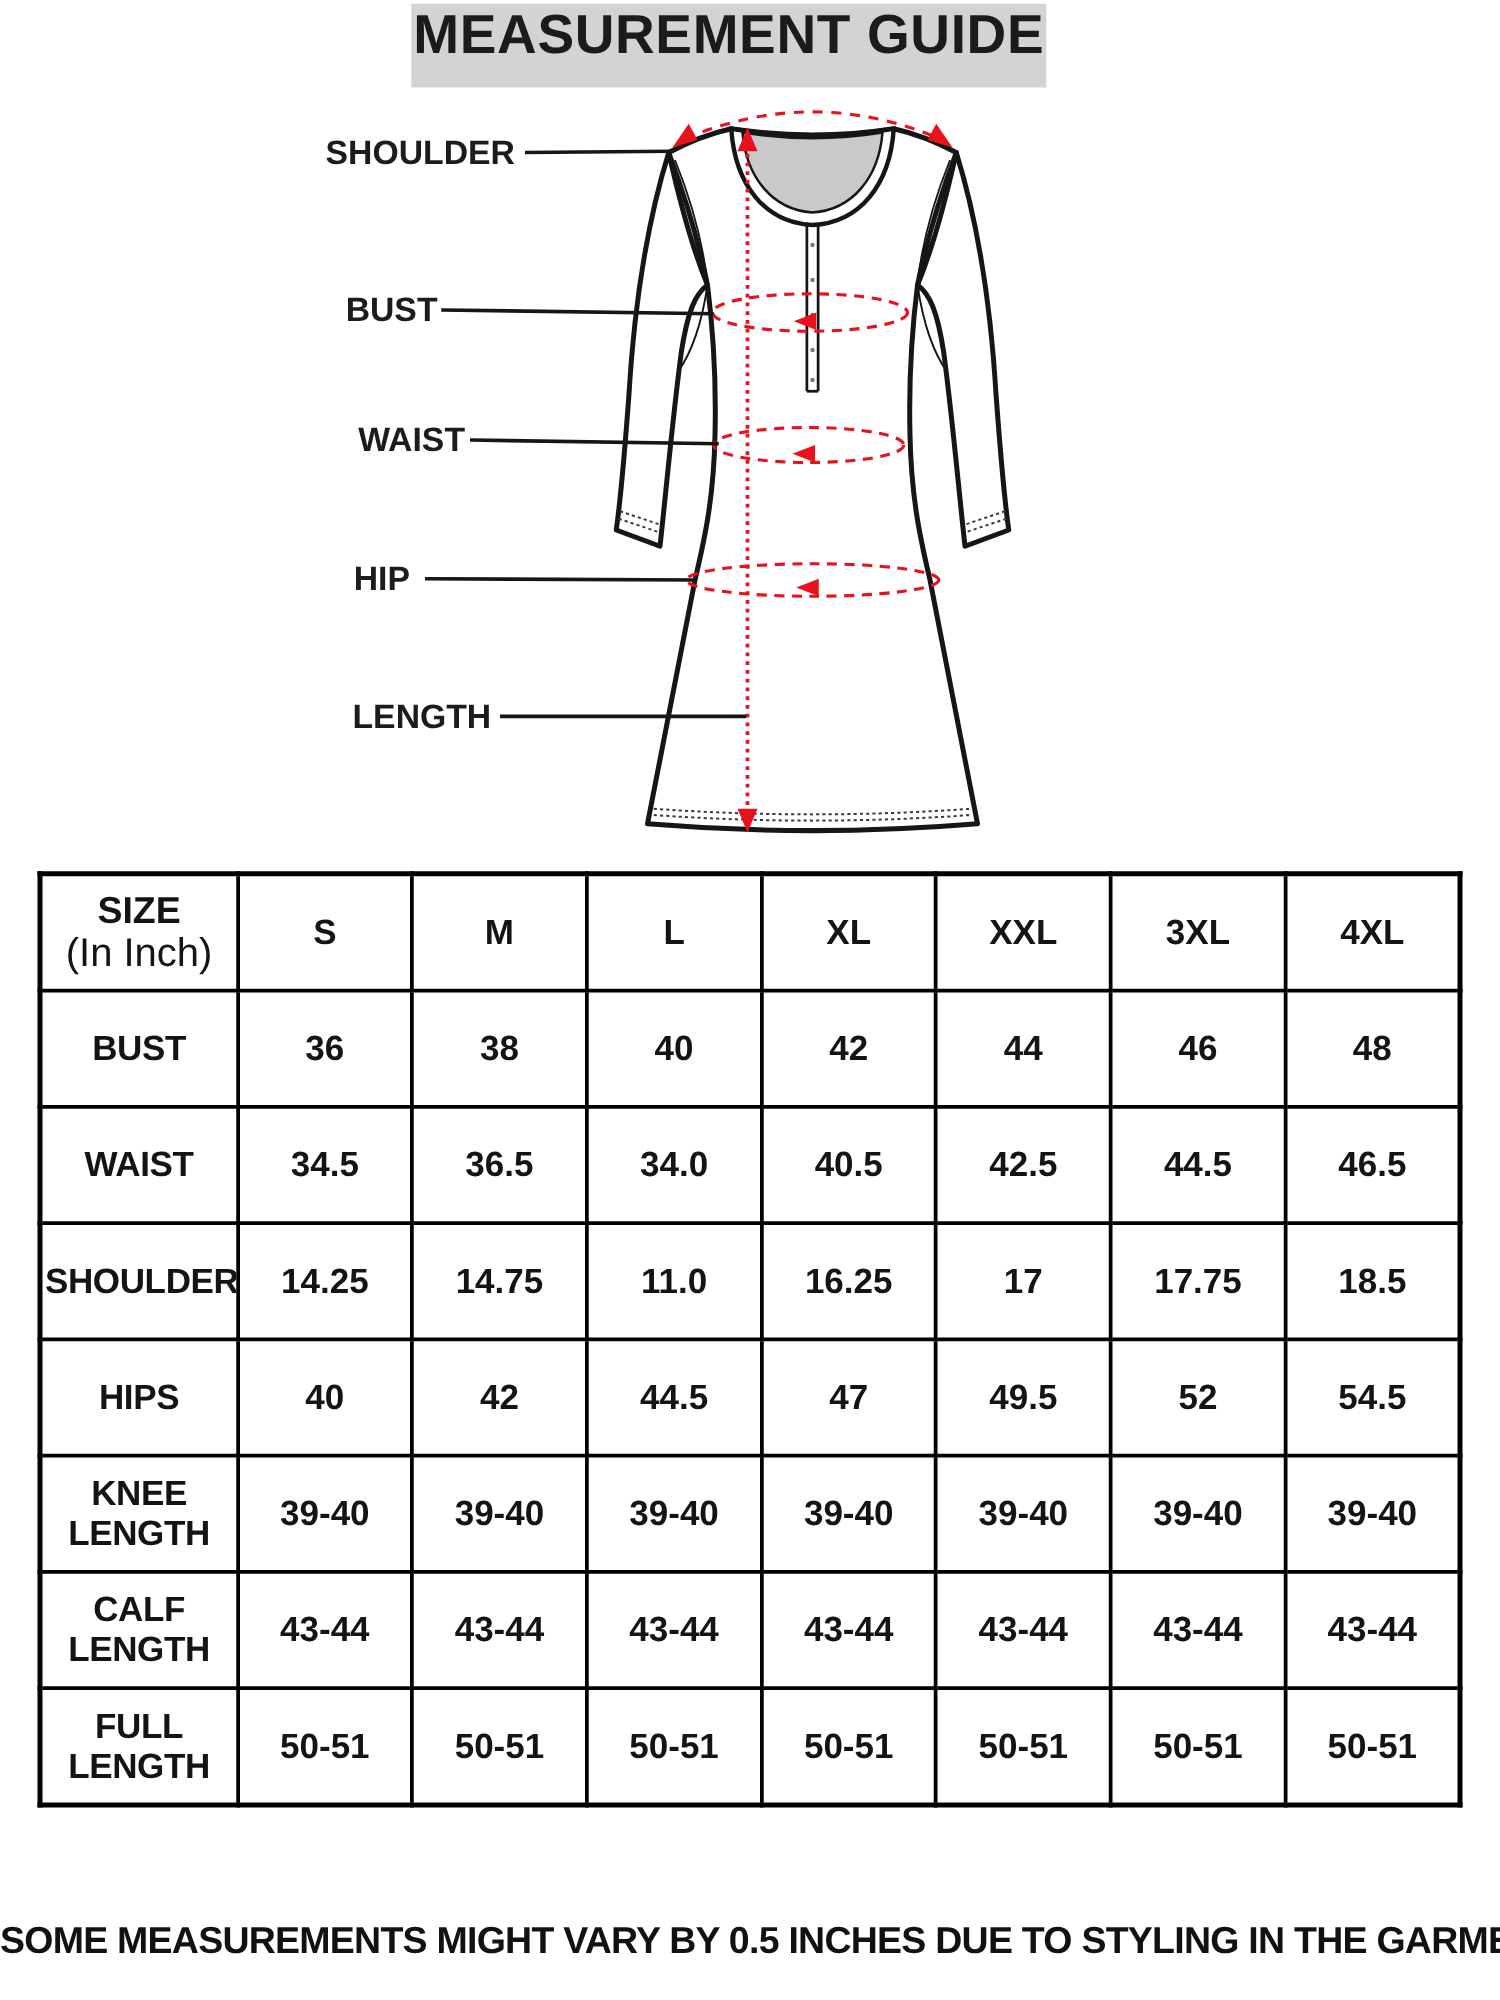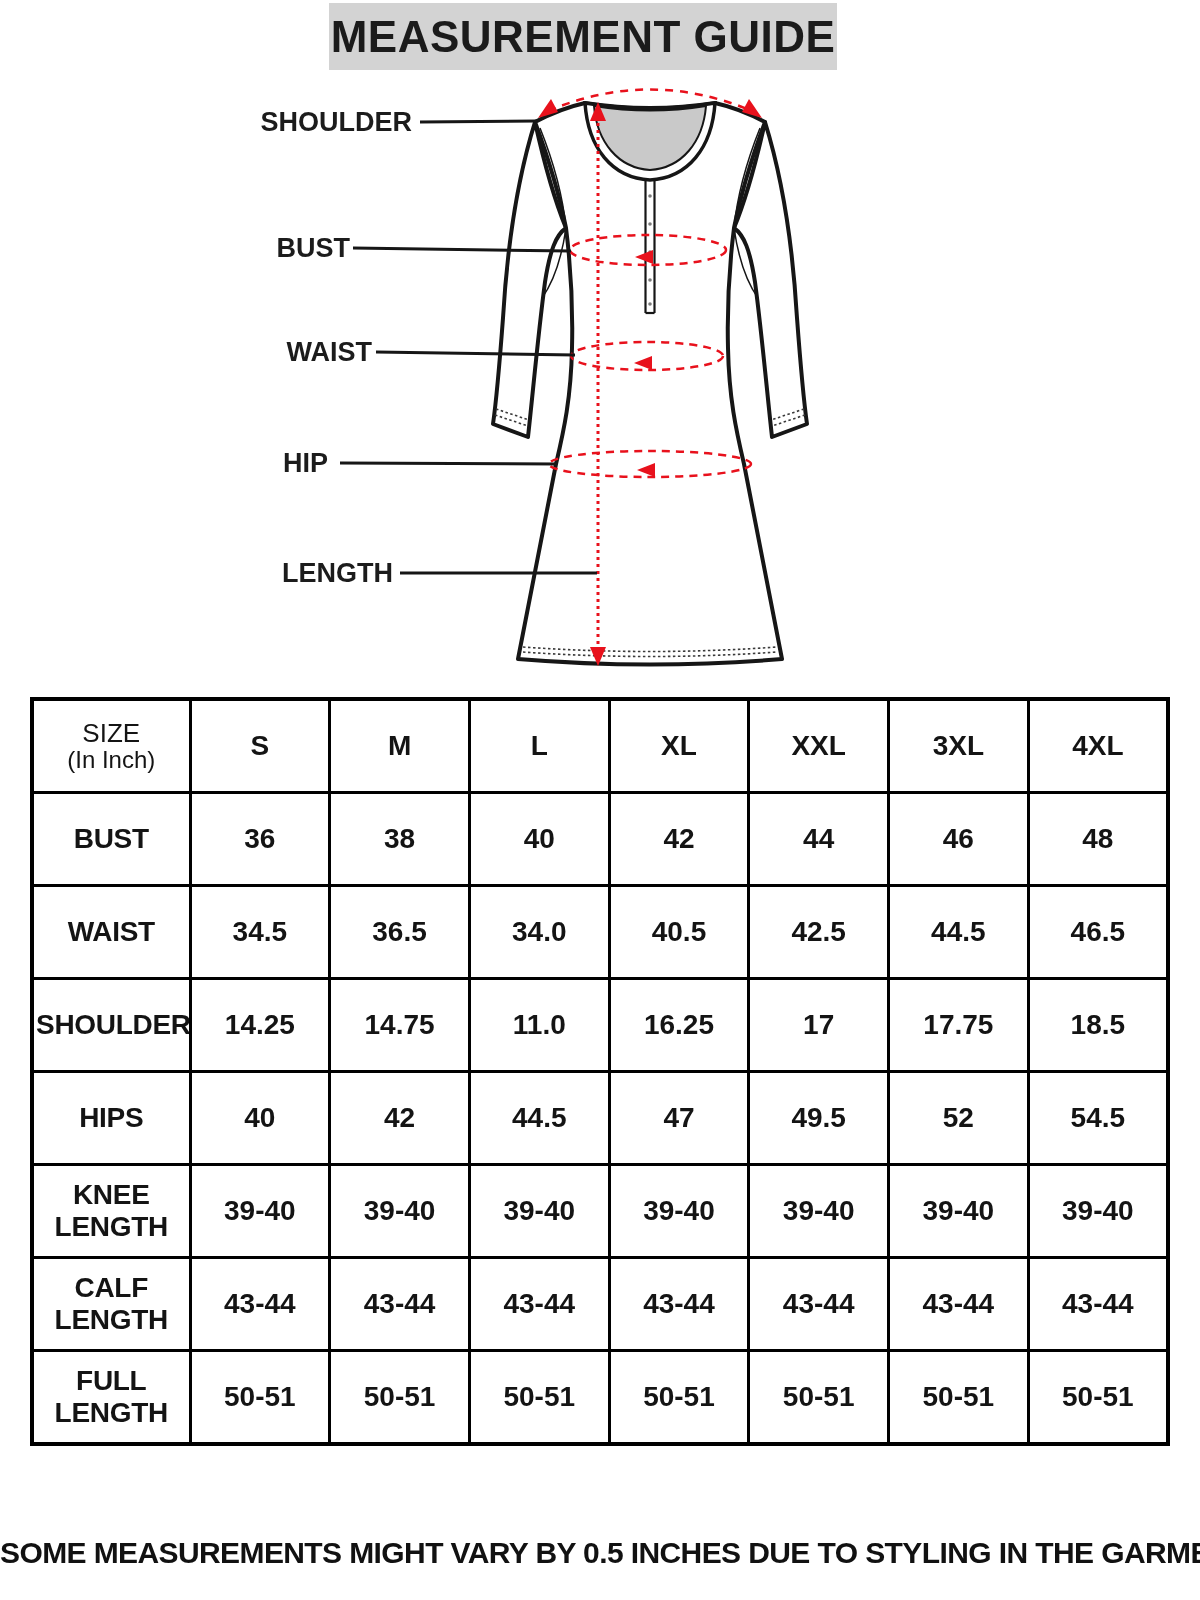--- a/index.html
+++ b/index.html
@@ -2,21 +2,21 @@
 <html><head>
 <meta charset="utf-8">
 <style>
   html,body{margin:0;padding:0;}
   body{
     width:1200px;height:1600px;position:relative;background:#ffffff;
     font-family:"Liberation Sans",sans-serif;color:#161616;overflow:hidden;
   }
   .title-bar{
     position:absolute;left:329px;top:3px;width:508px;height:67px;
-    background:#d3d3d3;display:flex;align-items:center;justify-content:center;
+    background:#d3d3d3;display:flex;align-items:flex-start;justify-content:center;
   }
   .title-bar span{
     font-size:44px;font-weight:700;color:#1b1b1b;letter-spacing:0.5px;white-space:nowrap;
   }
   svg.diagram{position:absolute;left:0;top:0;}
   svg text.mlabel{
     font-family:"Liberation Sans",sans-serif;font-weight:700;font-size:27px;fill:#1c1c1c;
   }
   table.sizes{
     position:absolute;left:30px;top:697px;width:1140px;
@@ -24,22 +24,22 @@
     border:4px solid #000;
   }
   table.sizes td,table.sizes th{
     border:3px solid #000;text-align:center;vertical-align:middle;
     height:90px;padding:0 2px;font-weight:700;font-size:28px;color:#141414;
     overflow:hidden;
   }
   table.sizes col.c-label{width:158px;}
   td.rowlabel{font-size:26px;line-height:1.15;white-space:pre-line;letter-spacing:-0.3px;}
   th.corner{line-height:1.1;}
-  .corner .size-t{display:block;font-size:26px;font-weight:400;}
-  .corner .size-s{display:block;font-size:24px;font-weight:400;}
+  .corner .size-t{display:block;font-size:30px;font-weight:700;}
+  .corner .size-s{display:block;font-size:32px;font-weight:400;}
   .footer-note{
     position:absolute;left:0;top:1536px;width:1200px;text-align:center;
     font-size:30px;font-weight:700;letter-spacing:-0.6px;color:#111;white-space:nowrap;
   }
 </style>
 </head>
 <body>
 
 <div class="title-bar">
   <span>MEASUREMENT GUIDE</span>

